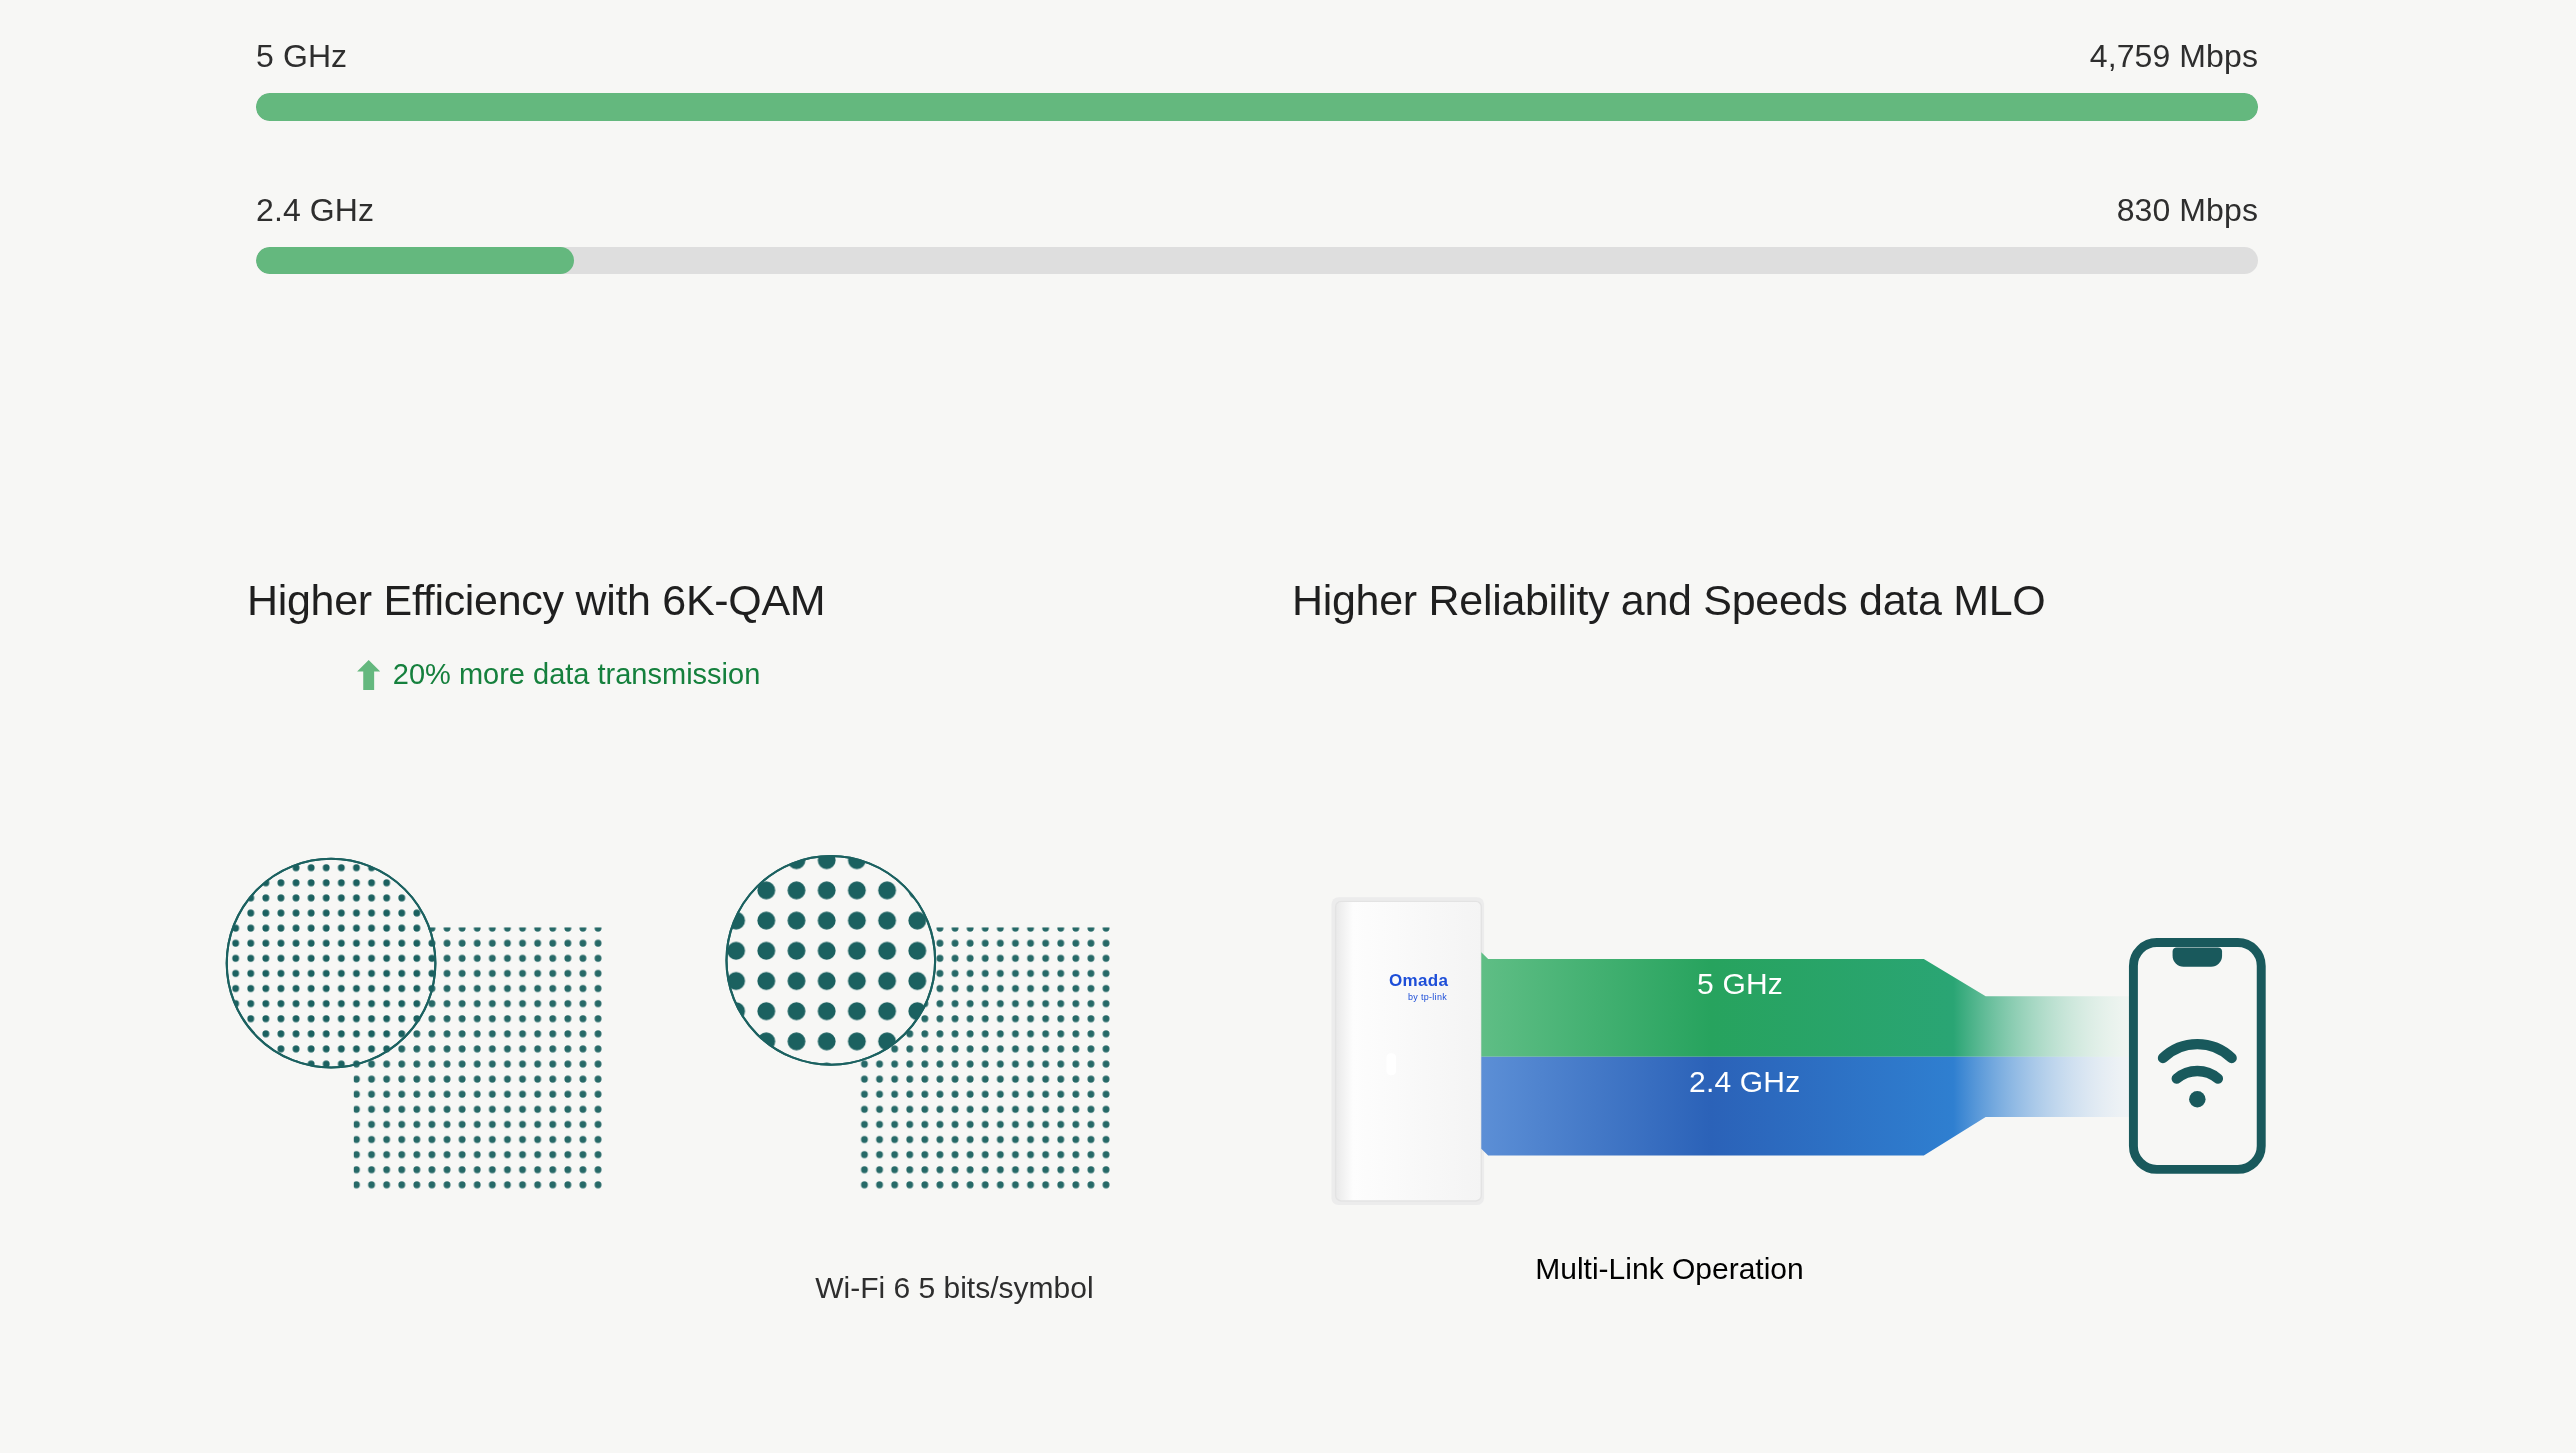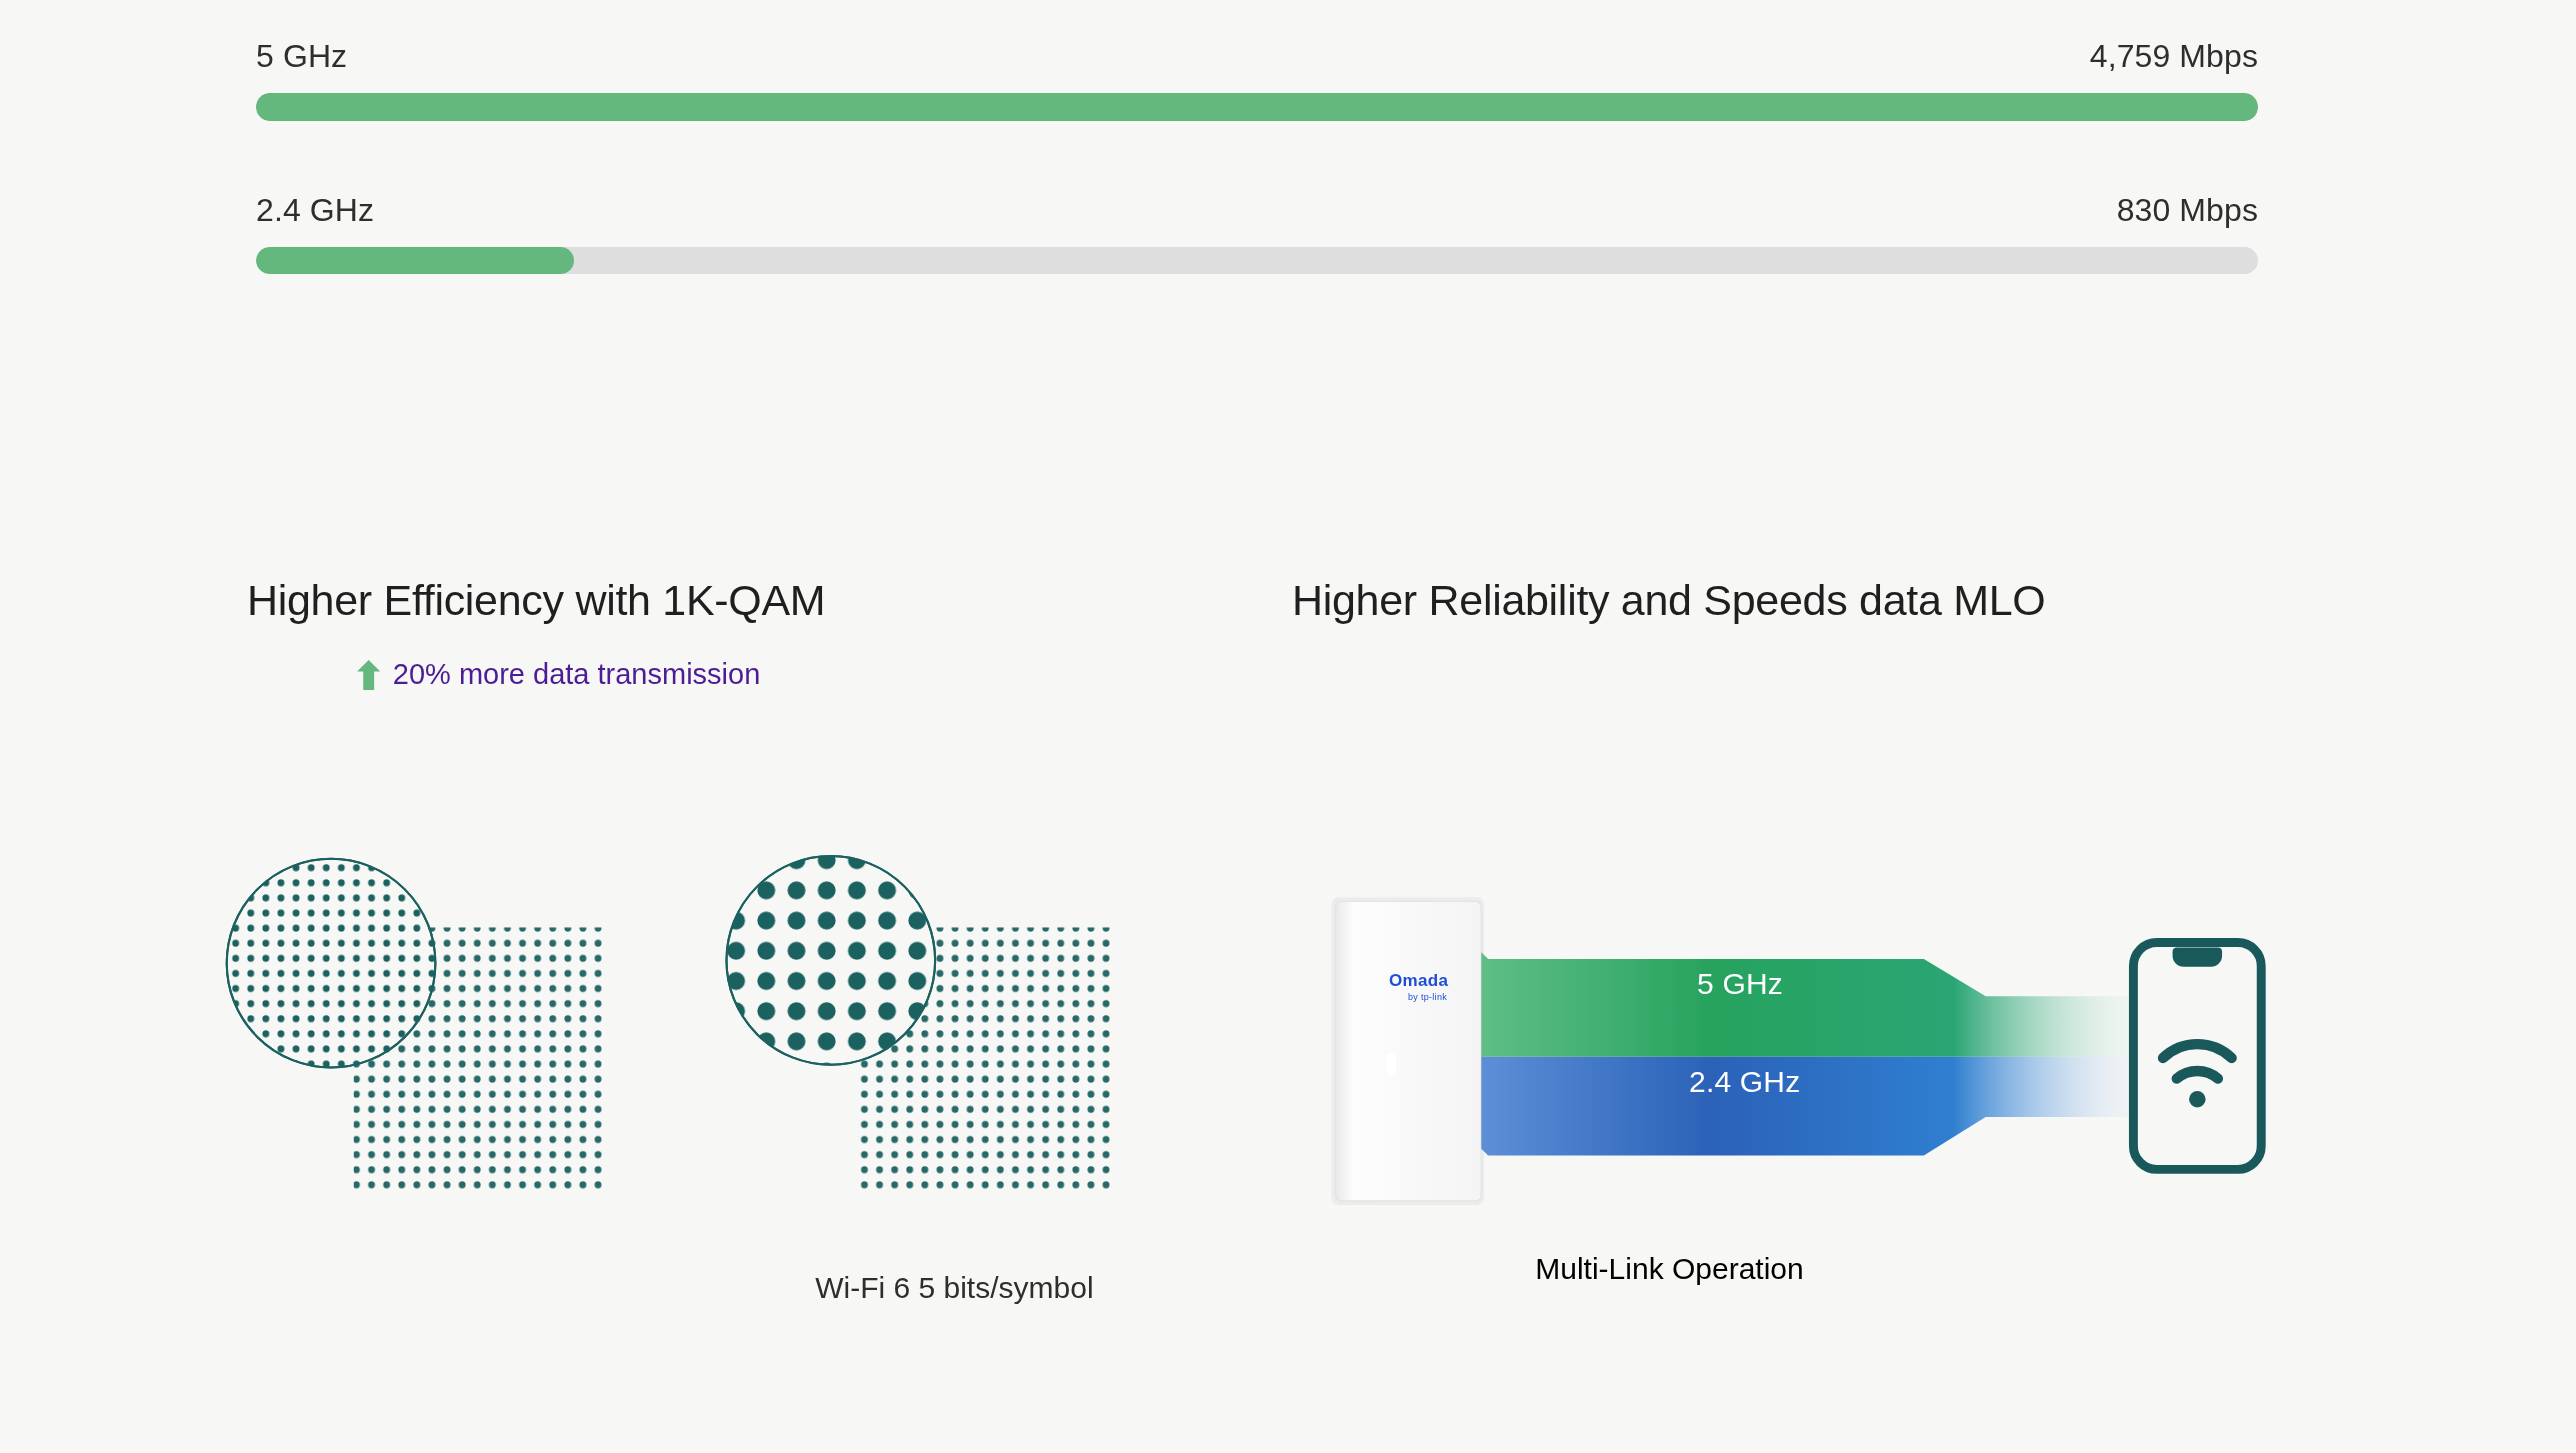--- a/index.html
+++ b/index.html
@@ -41,21 +41,21 @@
   .col-right { width: 1346px; padding-left: 62px; box-sizing: border-box; }
 
   .feat-title {
     font-size: 43px; font-weight: 400; color: #1f1f1f;
     letter-spacing: -0.3px; white-space: nowrap;
   }
   .sub-row {
     display: flex; align-items: center; gap: 12.4px;
     margin-top: 33px; margin-left: 110px;
   }
-  .sub-text { font-size: 29px; color: #4c1d95; }
+  .sub-text { font-size: 29px; color: #15803d; }
 
   
   .arrow-up { width: 23.4px; height: 30px; display: block; }
 
   
   #qam-row {
     position: absolute; left: 213px; top: 845px;
     display: flex; gap: 55px;
   }
   .qam-item { position: relative; width: 453px; height: 481px; }
@@ -107,21 +107,21 @@
     <div class="bar-track">
       <div class="bar-fill" id="fill-24ghz" style="width: 15.9%;"></div>
     </div>
   </div>
 
 </div>
 
 <div id="features">
 
   <div class="col col-left">
-    <div class="feat-title">Higher Efficiency with 1K-QAM</div>
+    <div class="feat-title">Higher Efficiency with 6K-QAM</div>
     <div class="sub-row">
       <span>
         <svg class="arrow-up" viewBox="0 0 34 44" aria-hidden="true">
           <path d="M17 0 L34 17 L25 17 L25 44 L9 44 L9 17 L0 17 Z" fill="#64b87e"></path>
         </svg>
       </span>
       <span class="sub-text">20% more data transmission</span>
     </div>
   </div>
 

